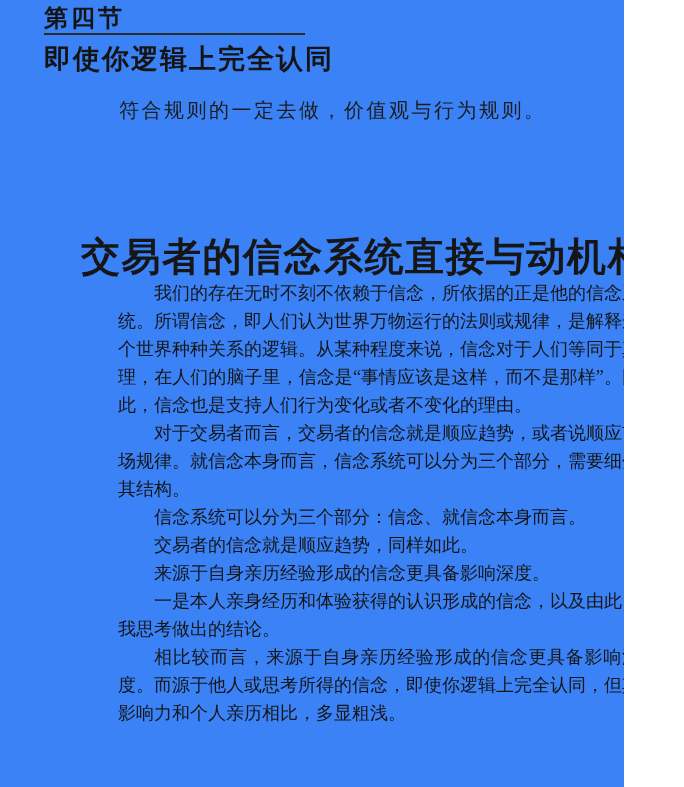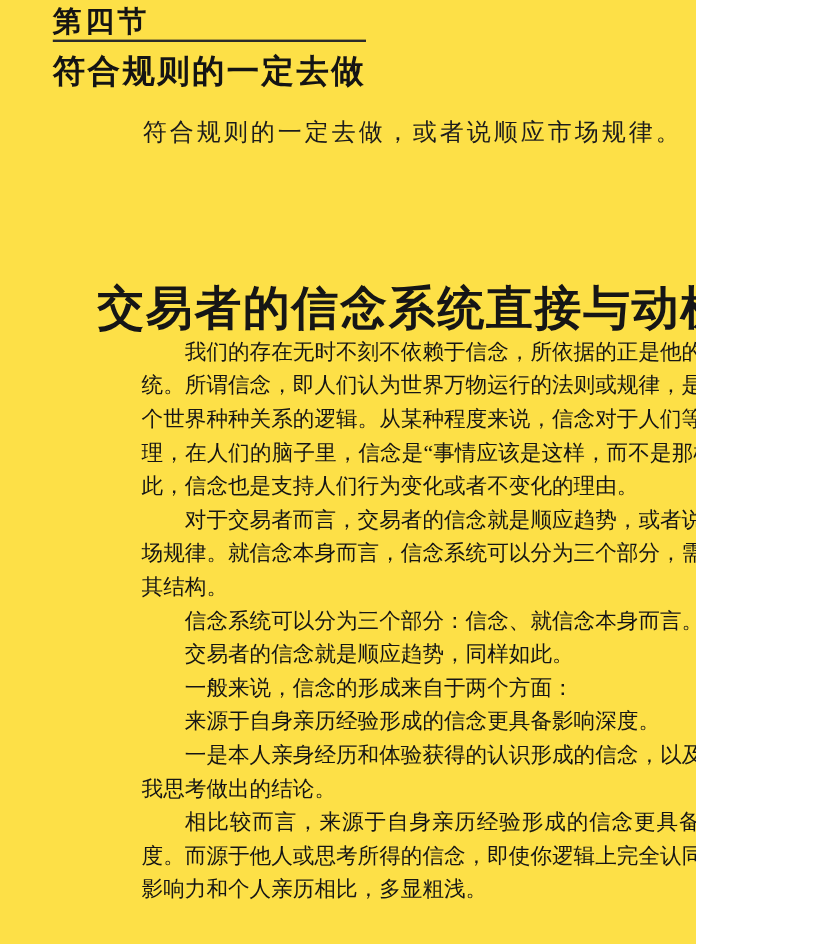--- a/index.html
+++ b/index.html
@@ -2,23 +2,23 @@
 <html><head>
 <meta charset="utf-8">
 <style>
   html, body {
     margin: 0;
     padding: 0;
     background: #ffffff;
   }
   .page {
     position: relative;
-    width: 580px;
+    width: 624px;
     height: 787px;
-    background: #fde047;
+    background: #3b82f6;
     color: #1a1a1a;
     overflow: hidden;
     font-family: "Liberation Serif", serif;
   }
   .section-label {
     position: absolute;
     left: 44px;
     top: 2px;
     font-family: "Liberation Sans", sans-serif;
     font-weight: bold;
@@ -84,31 +84,30 @@
   }
 </style>
 </head>
 <body>
 
 <div class="page">
 
   <header>
     <div class="section-label">第四节</div>
     <div class="divider"></div>
-    <h1 class="chapter-title">符合规则的一定去做</h1>
+    <h1 class="chapter-title">即使你逻辑上完全认同</h1>
   </header>
 
-  <div class="epigraph">符合规则的一定去做，或者说顺应市场规律。</div>
+  <div class="epigraph">符合规则的一定去做，价值观与行为规则。</div>
 
   <h2 class="section-heading">交易者的信念系统直接与动机相关</h2>
 
   <div class="body-text">
     <p>我们的存在无时不刻不依赖于信念，所依据的正是他的信念系统。所谓信念，即人们认为世界万物运行的法则或规律，是解释这个世界种种关系的逻辑。从某种程度来说，信念对于人们等同于真理，在人们的脑子里，信念是“事情应该是这样，而不是那样”。因此，信念也是支持人们行为变化或者不变化的理由。</p>
     <p>对于交易者而言，交易者的信念就是顺应趋势，或者说顺应市场规律。就信念本身而言，信念系统可以分为三个部分，需要细分其结构。</p>
     <p>信念系统可以分为三个部分：信念、就信念本身而言。</p>
     <p>交易者的信念就是顺应趋势，同样如此。</p>
-    <p>一般来说，信念的形成来自于两个方面：</p>
     <p>来源于自身亲历经验形成的信念更具备影响深度。</p>
     <p>一是本人亲身经历和体验获得的认识形成的信念，以及由此自我思考做出的结论。</p>
     <p>相比较而言，来源于自身亲历经验形成的信念更具备影响深度。而源于他人或思考所得的信念，即使你逻辑上完全认同，但其影响力和个人亲历相比，多显粗浅。</p>
   </div>
 
 </div>
 
 </body></html>

